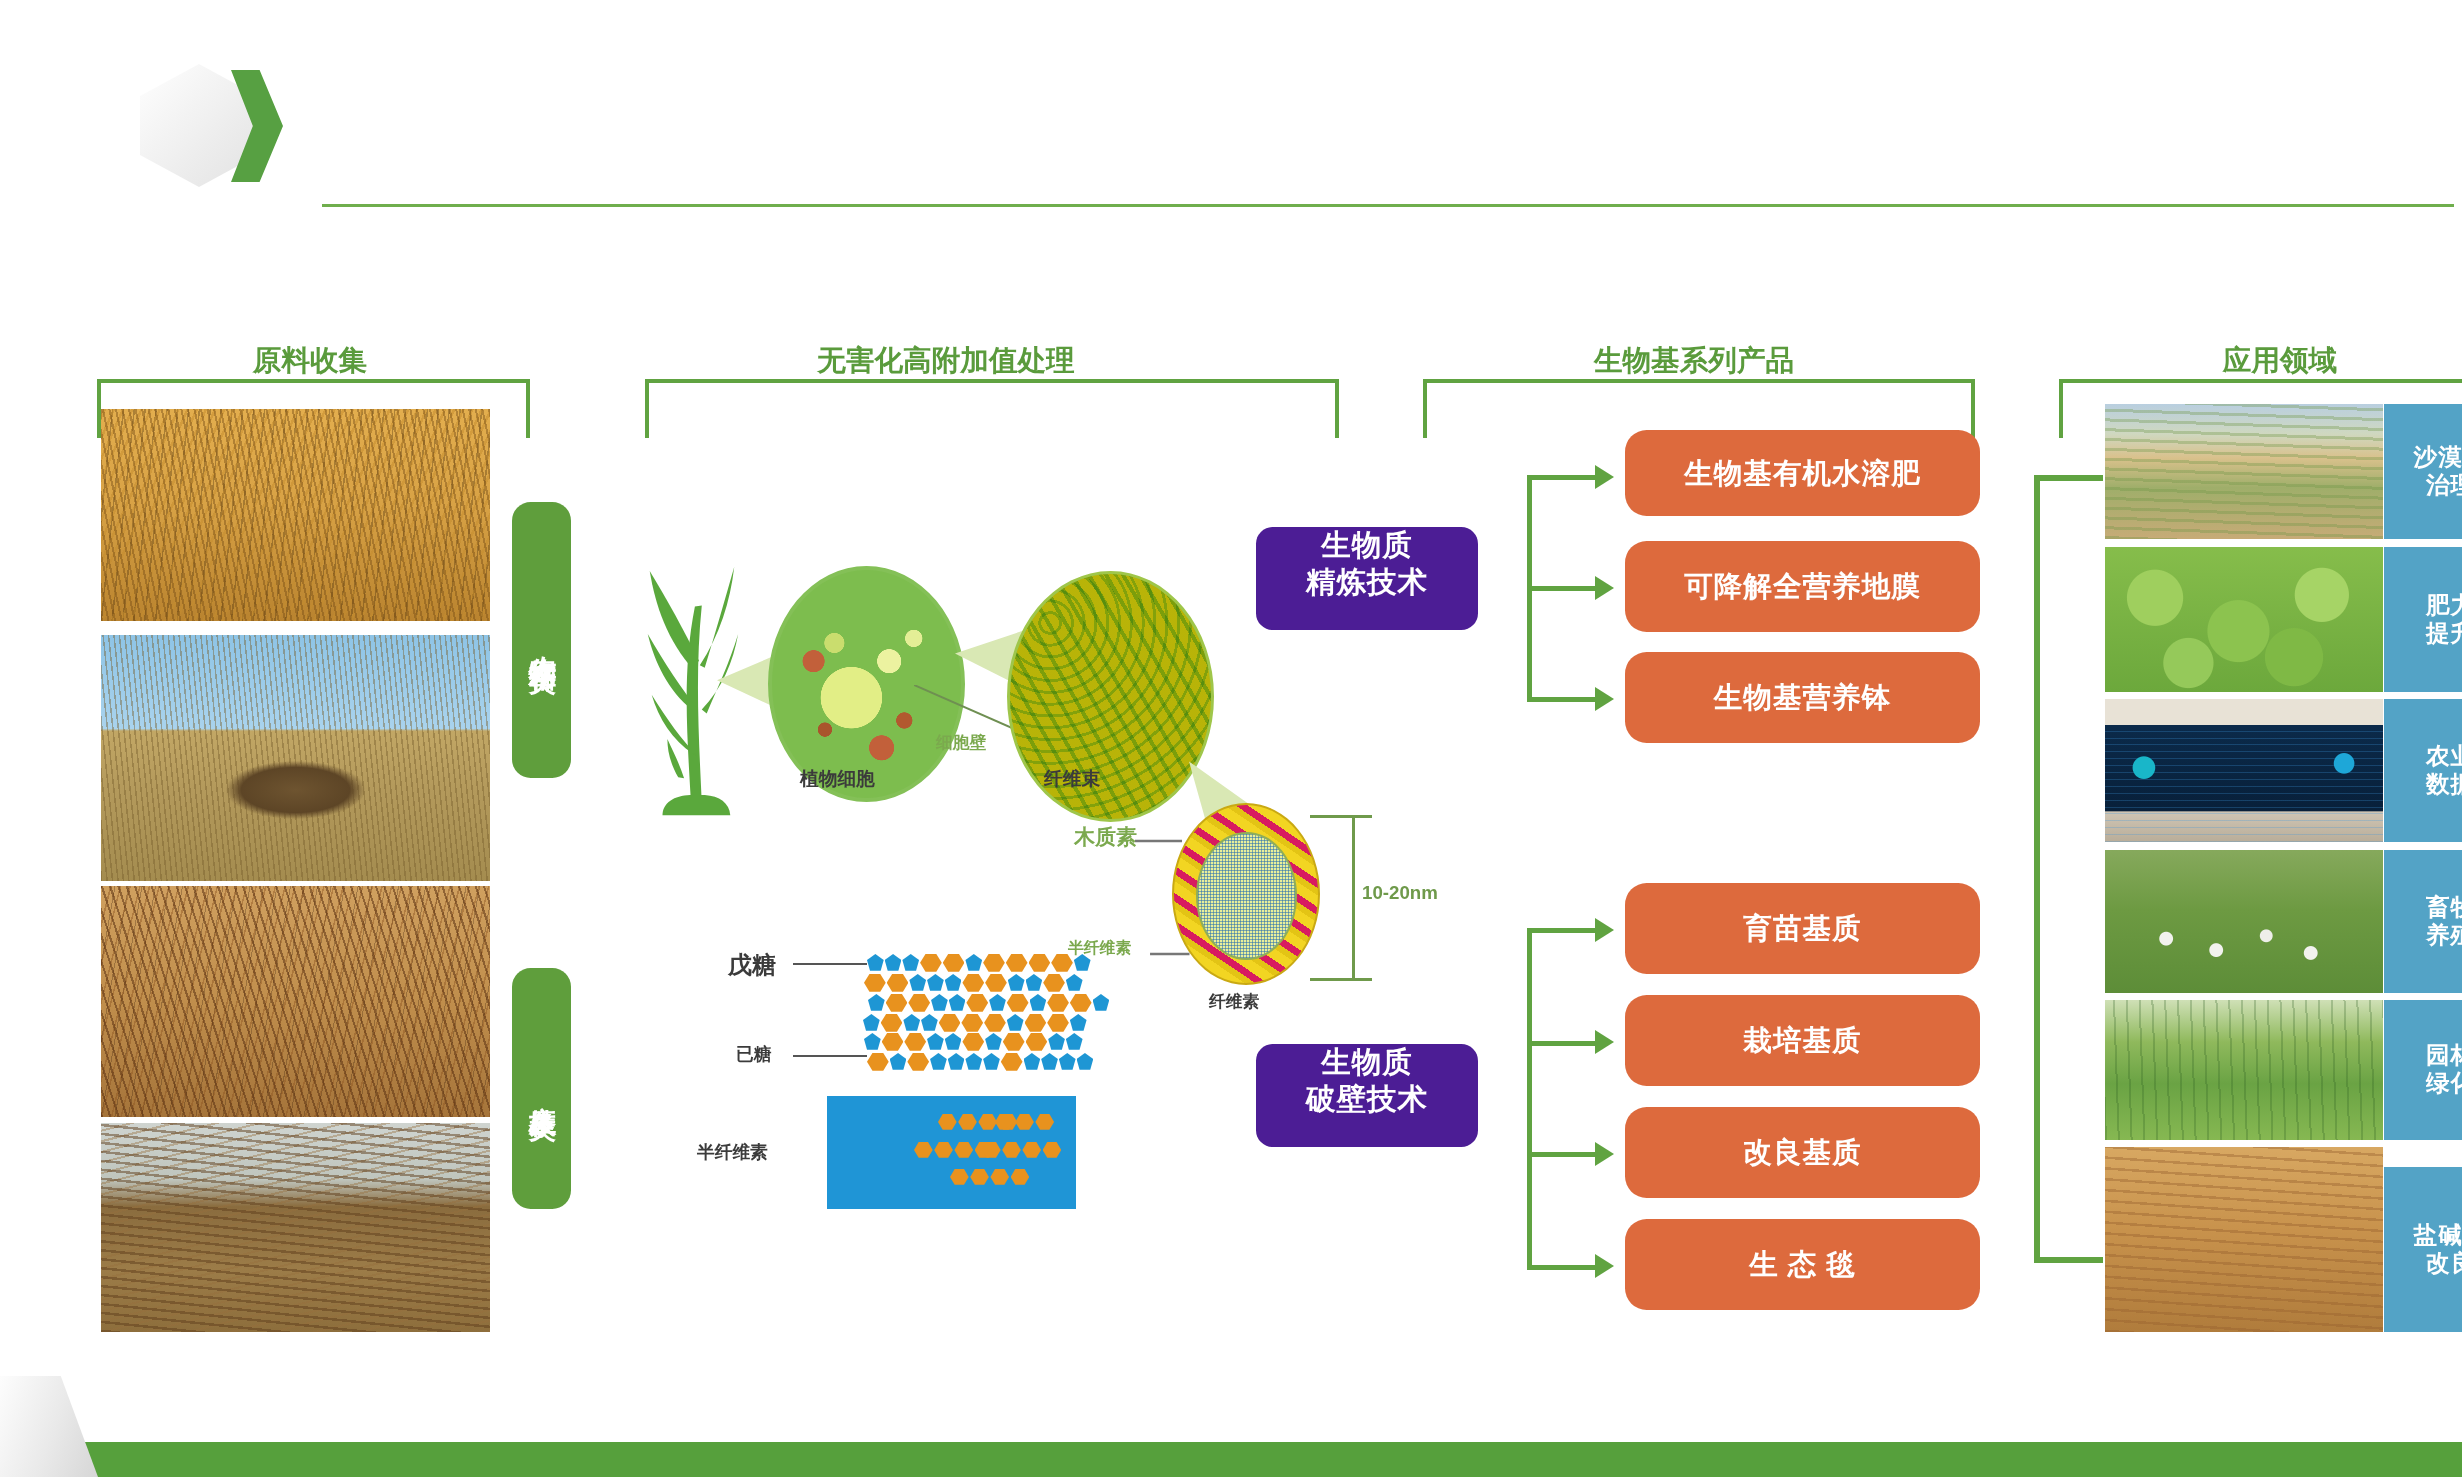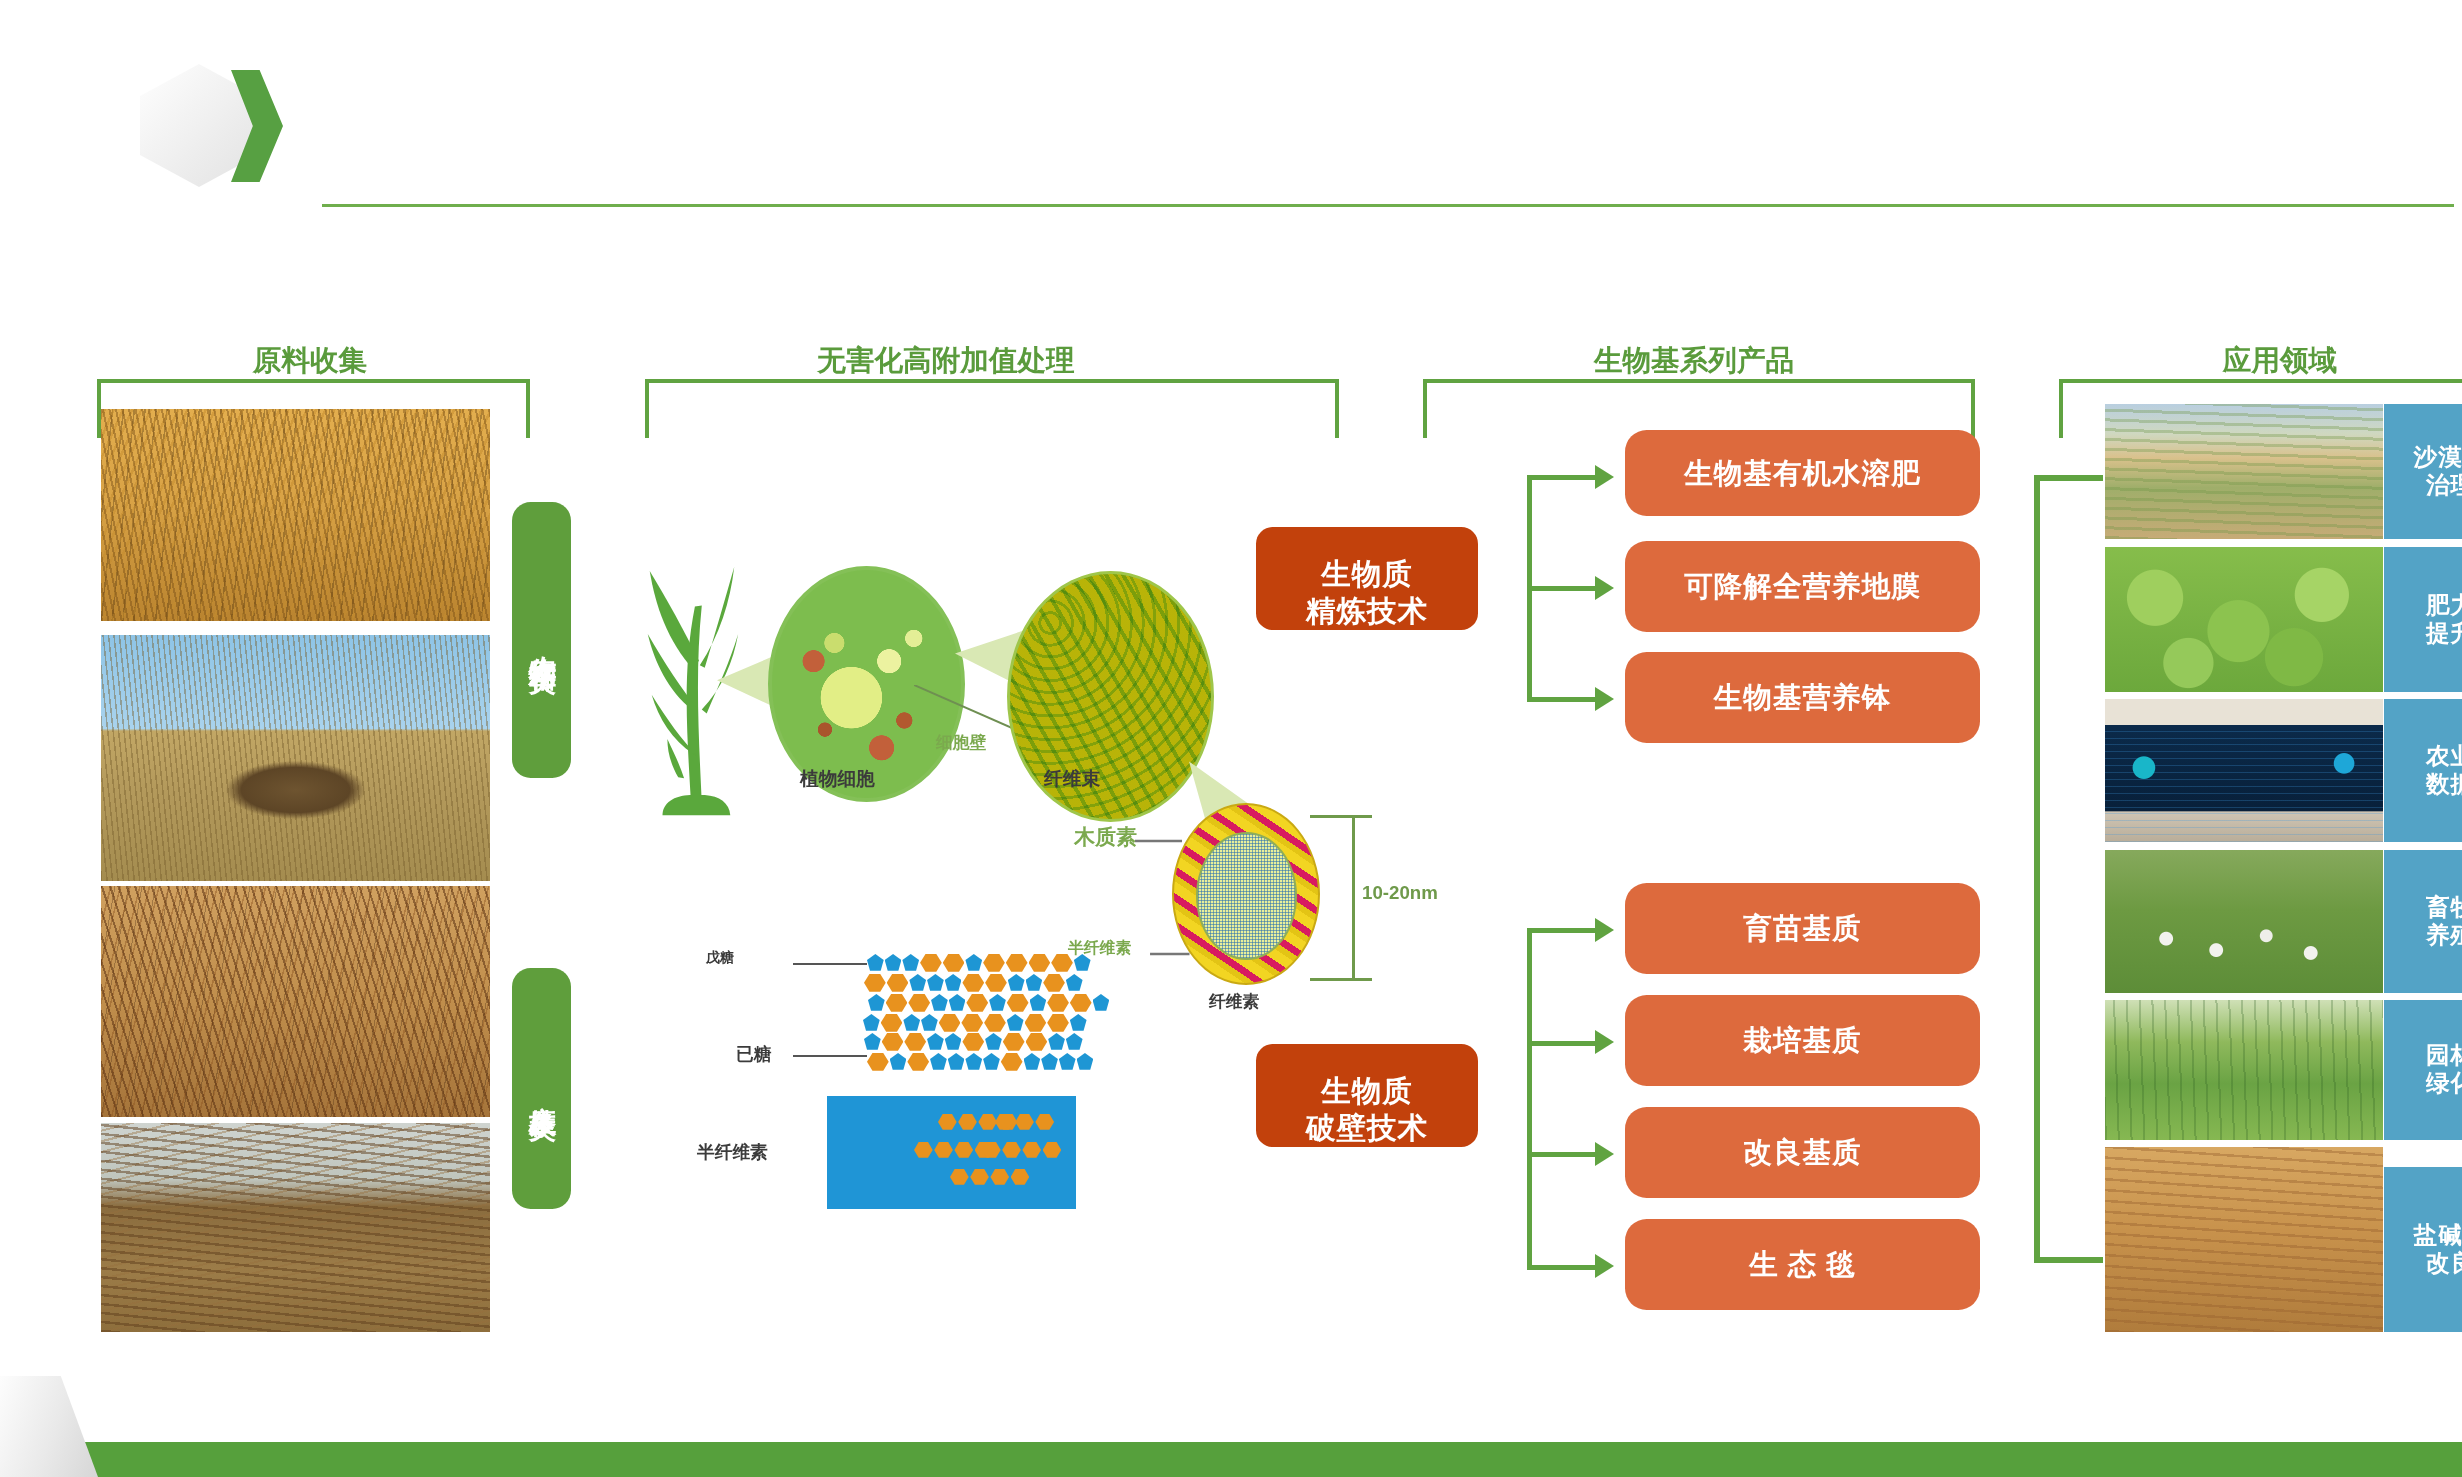--- a/index.html
+++ b/index.html
@@ -117,23 +117,23 @@
   .leader { position:absolute; background:#555; height:2px; }
 
   .cryst-box { position:absolute; background:#1f95d6; }
   .cryst-row { position:absolute; display:flex; gap:1.5px; }
   .chex { width:18.7px; height:15.8px; background:#e8921e;
     clip-path:polygon(25% 0%,75% 0%,100% 50%,75% 100%,25% 100%,0% 50%); }
 
   .plant { position:absolute; }
 
   
-  .tech-box { position:absolute; background:#c2410c; border-radius:16.7px;
+  .tech-box { position:absolute; background:#4c1d95; border-radius:16.7px;
     color:#fff; font-size:29.5px; font-weight:bold; line-height:1.25;
-    display:flex; flex-direction:column; align-items:center; justify-content:flex-end;
+    display:flex; flex-direction:column; align-items:center; justify-content:flex-start;
     text-align:center; letter-spacing:1px; }
   .prod-box { position:absolute; background:#dd6a3d; border-radius:21.7px;
     color:#fff; font-size:28.6px; font-weight:bold;
     display:flex; align-items:center; justify-content:center; text-align:center;
     letter-spacing:1px; }
   .spine { position:absolute; background:#60a341; width:4.9px; }
   .arm { position:absolute; background:#60a341; height:4.9px; }
   .arrowhead { position:absolute; width:0; height:0;
     border-top:12.8px solid transparent; border-bottom:12.8px solid transparent;
     border-left:19.7px solid #60a341; }
@@ -265,21 +265,21 @@
 <div class="sci-label green" style="left:1068px; top:938px; font-size:15.8px;">半纤维素</div>
 
 <div class="sci-label" style="left:1209px; top:990px; font-size:16.7px;">纤维素</div>
 
 <div class="dimline" style="left:1352px; top:815px; width:2.5px; height:165px;"></div>
 <div class="dimline" style="left:1310px; top:815px; width:62px; height:2.5px;"></div>
 <div class="dimline" style="left:1310px; top:978px; width:62px; height:2.5px;"></div>
 <div class="sci-label green" style="left:1362px; top:882px; font-size:18.7px; color:#6f9a4b;">10-20nm</div>
 
 <div class="leader" style="left:793px; top:963px; width:74px;"></div>
-<div class="sci-label" style="left:706px; top:949px; font-size:14px;">戊糖</div>
+<div class="sci-label" style="left:728px; top:949px; font-size:24px;">戊糖</div>
 <div class="leader" style="left:793px; top:1055px; width:74px;"></div>
 <div class="sci-label" style="left:736px; top:1042px; font-size:17.7px;">已糖</div>
 
 <div class="sugar-row" style="left:867px; top:954px;">
   <span class="pent"></span>
     <span class="pent"></span>
     <span class="pent"></span>
     <span class="hex"></span>
     <span class="hex"></span>
     <span class="pent"></span>

